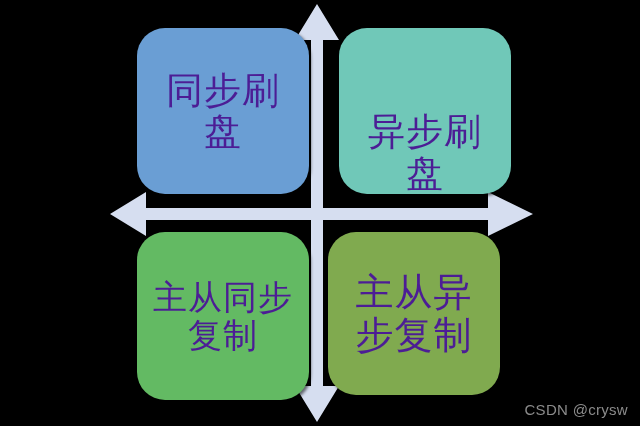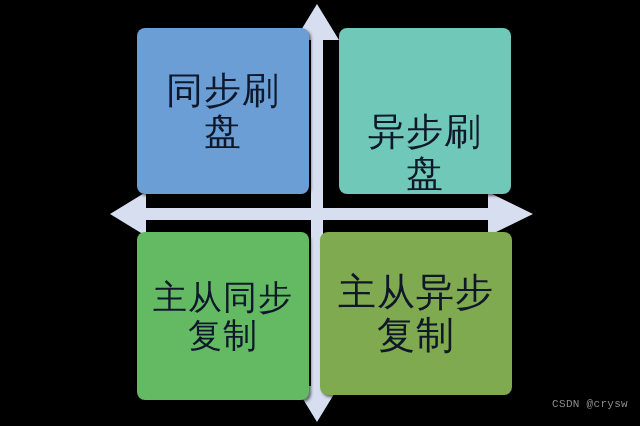--- a/index.html
+++ b/index.html
@@ -26,26 +26,26 @@
     top: 0;
     width: 640px;
     height: 426px;
     pointer-events: none;
   }
 
   
   .quad {
     position: absolute;
     box-sizing: border-box;
-    border-radius: 8px;
+    border-radius: 28px;
     display: flex;
     align-items: center;
     justify-content: center;
     text-align: center;
-    color: #0f172a;
+    color: #4c1d95;
     line-height: 1.12;
     letter-spacing: 1px;
     box-shadow: 2px 2px 3px rgba(0,0,0,0.55);
     overflow: hidden;
   }
 
   .quad-label {
     display: block;
     width: 86%;
     white-space: normal;
@@ -75,37 +75,37 @@
   #quad-bl {
     left: 137px;
     top: 232px;
     width: 172px;
     height: 168px;
     background: #63BA63;
     font-size: 34px;
   }
   
   #quad-br {
-    left: 320px;
+    left: 328px;
     top: 232px;
-    width: 192px;
+    width: 172px;
     height: 163px;
     background: #80AA4F;
     font-size: 38px;
   }
 
   
   #watermark {
     position: absolute;
     right: 12px;
-    bottom: 16px;
+    bottom: 8px;
     color: #8b8b8b;
-    font-size: 11px;
+    font-size: 15px;
     letter-spacing: 0.3px;
-    font-family: Liberation Mono, monospace;
+    font-family: Liberation Sans, sans-serif;
   }
 </style>
 </head>
 <body>
 
 <div id="canvas">
 
   <svg class="axis-arrows" viewBox="0 0 640 426" width="640" height="426">
 
     <polygon fill="#D6DEF0" points="317,4 339,40 323,40 323,386 339,386 317,422 295,386 311,386 311,40 295,40"></polygon>

